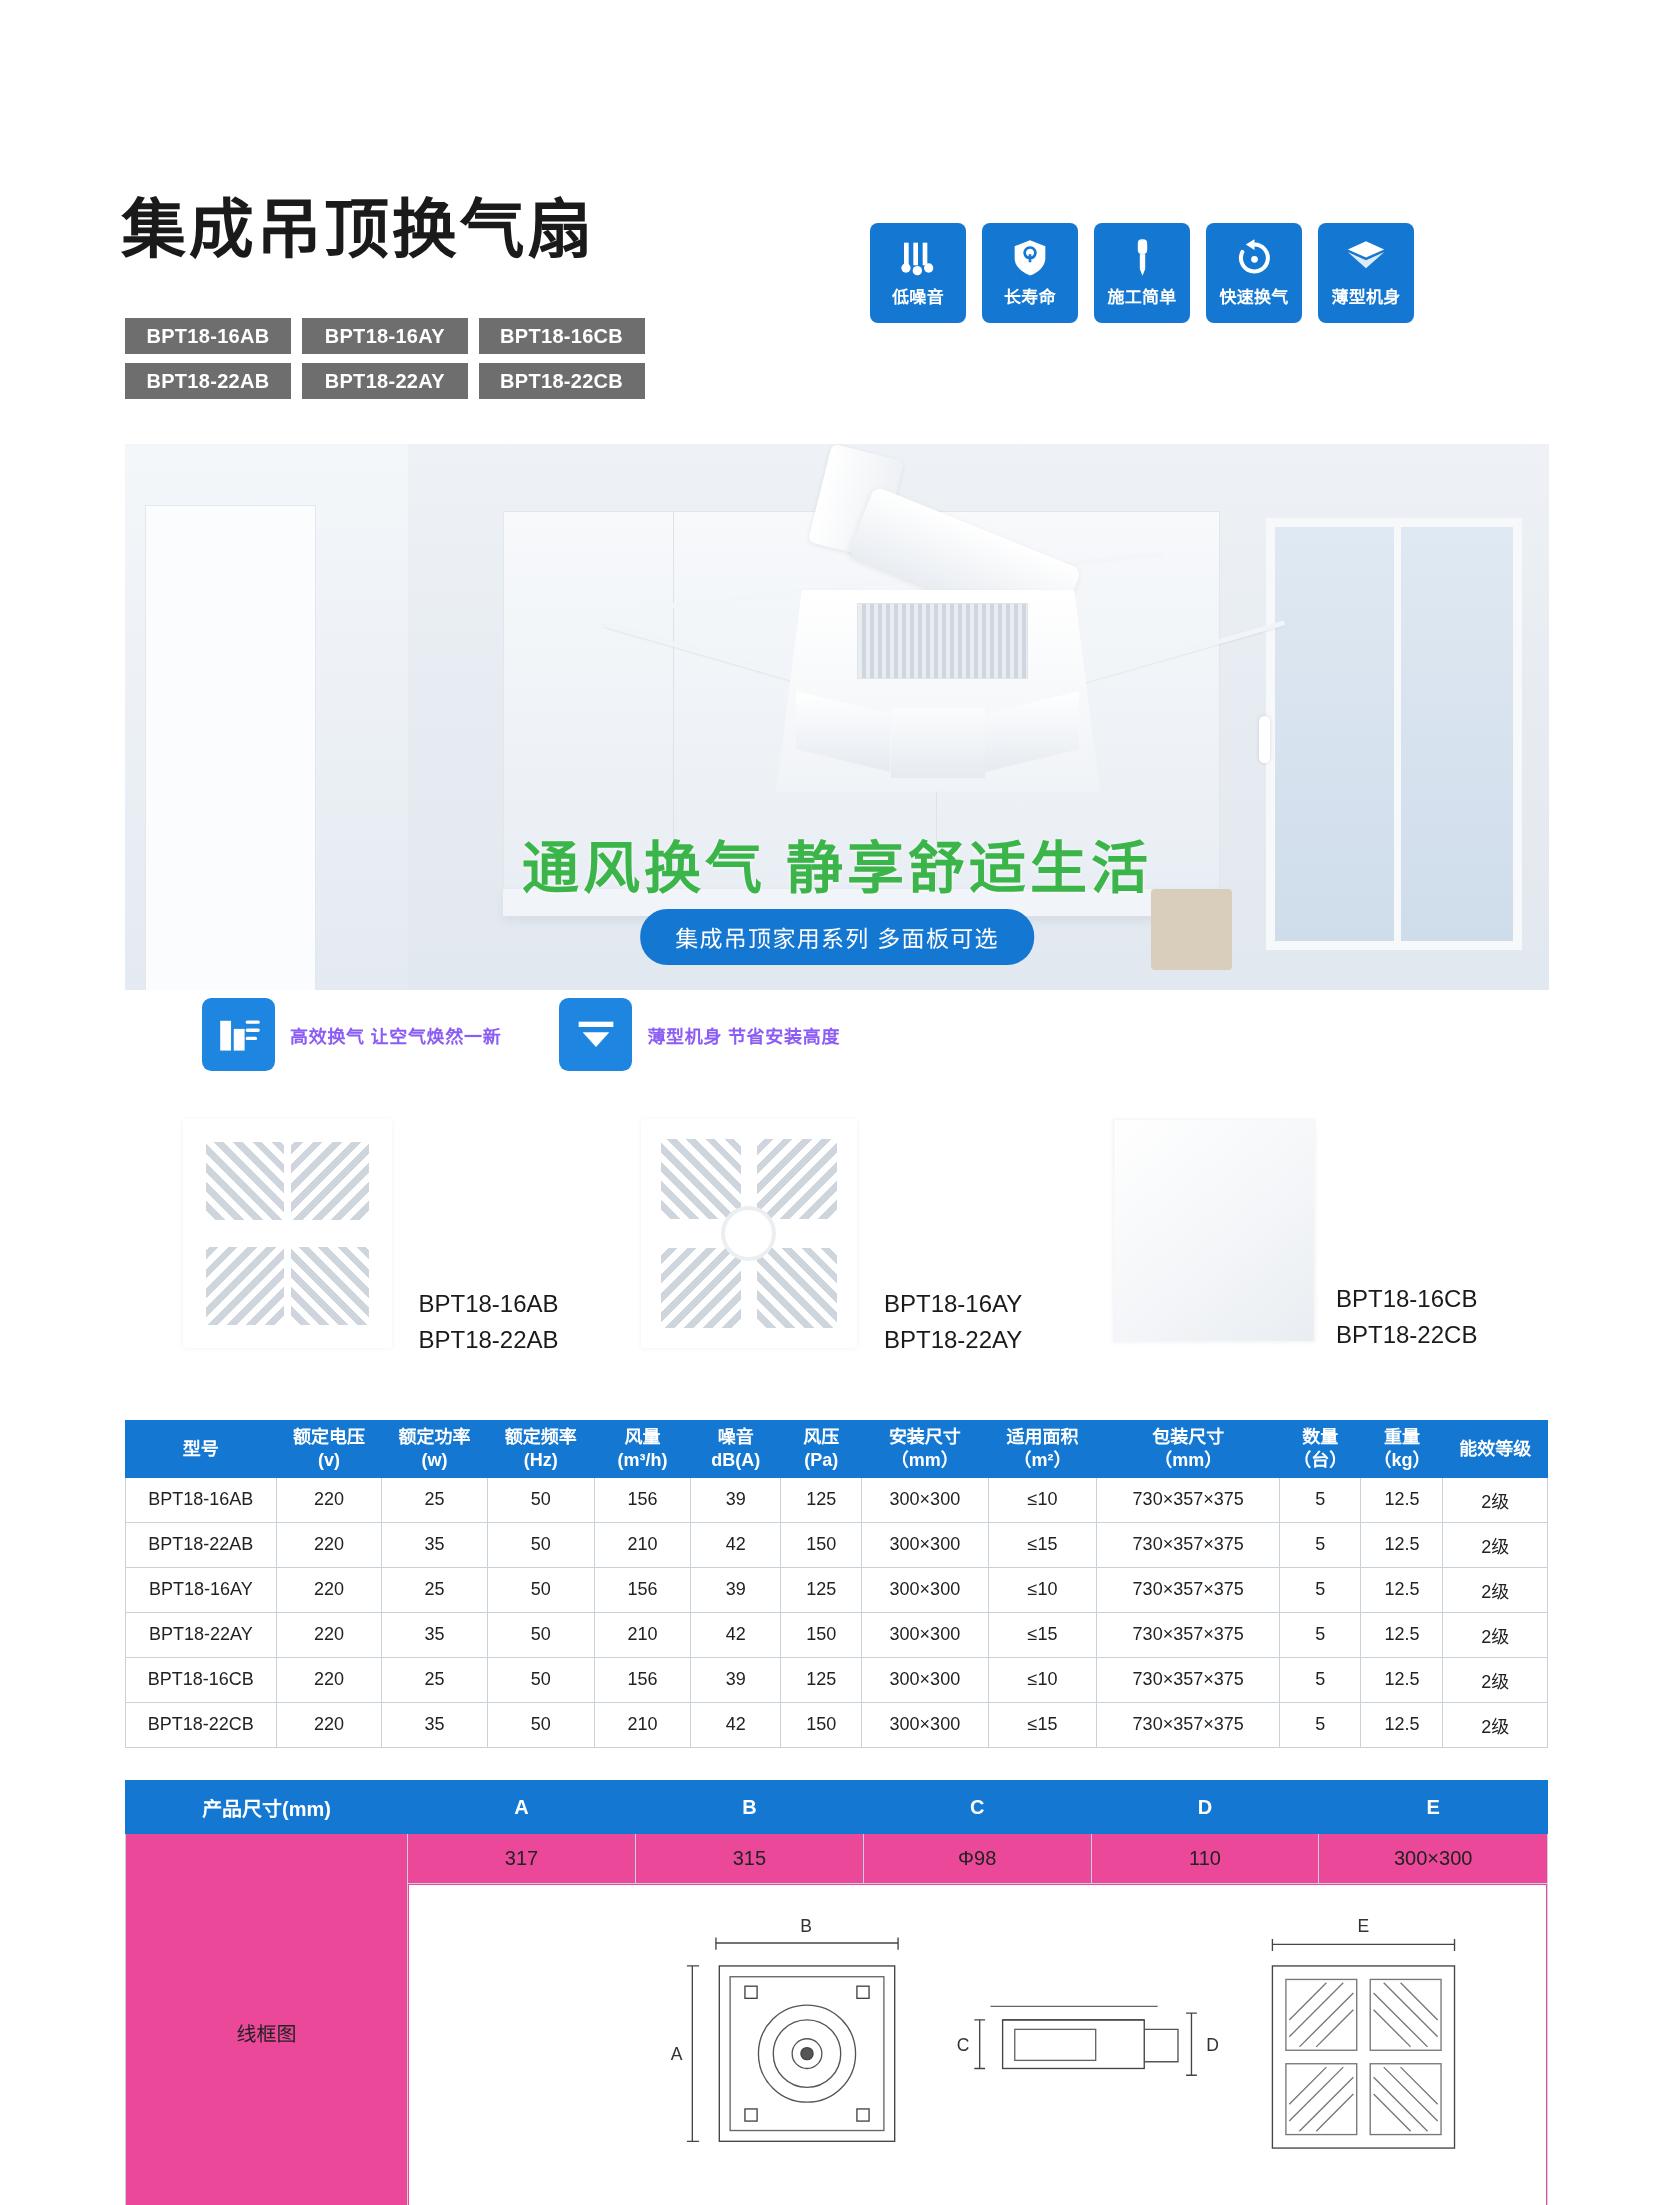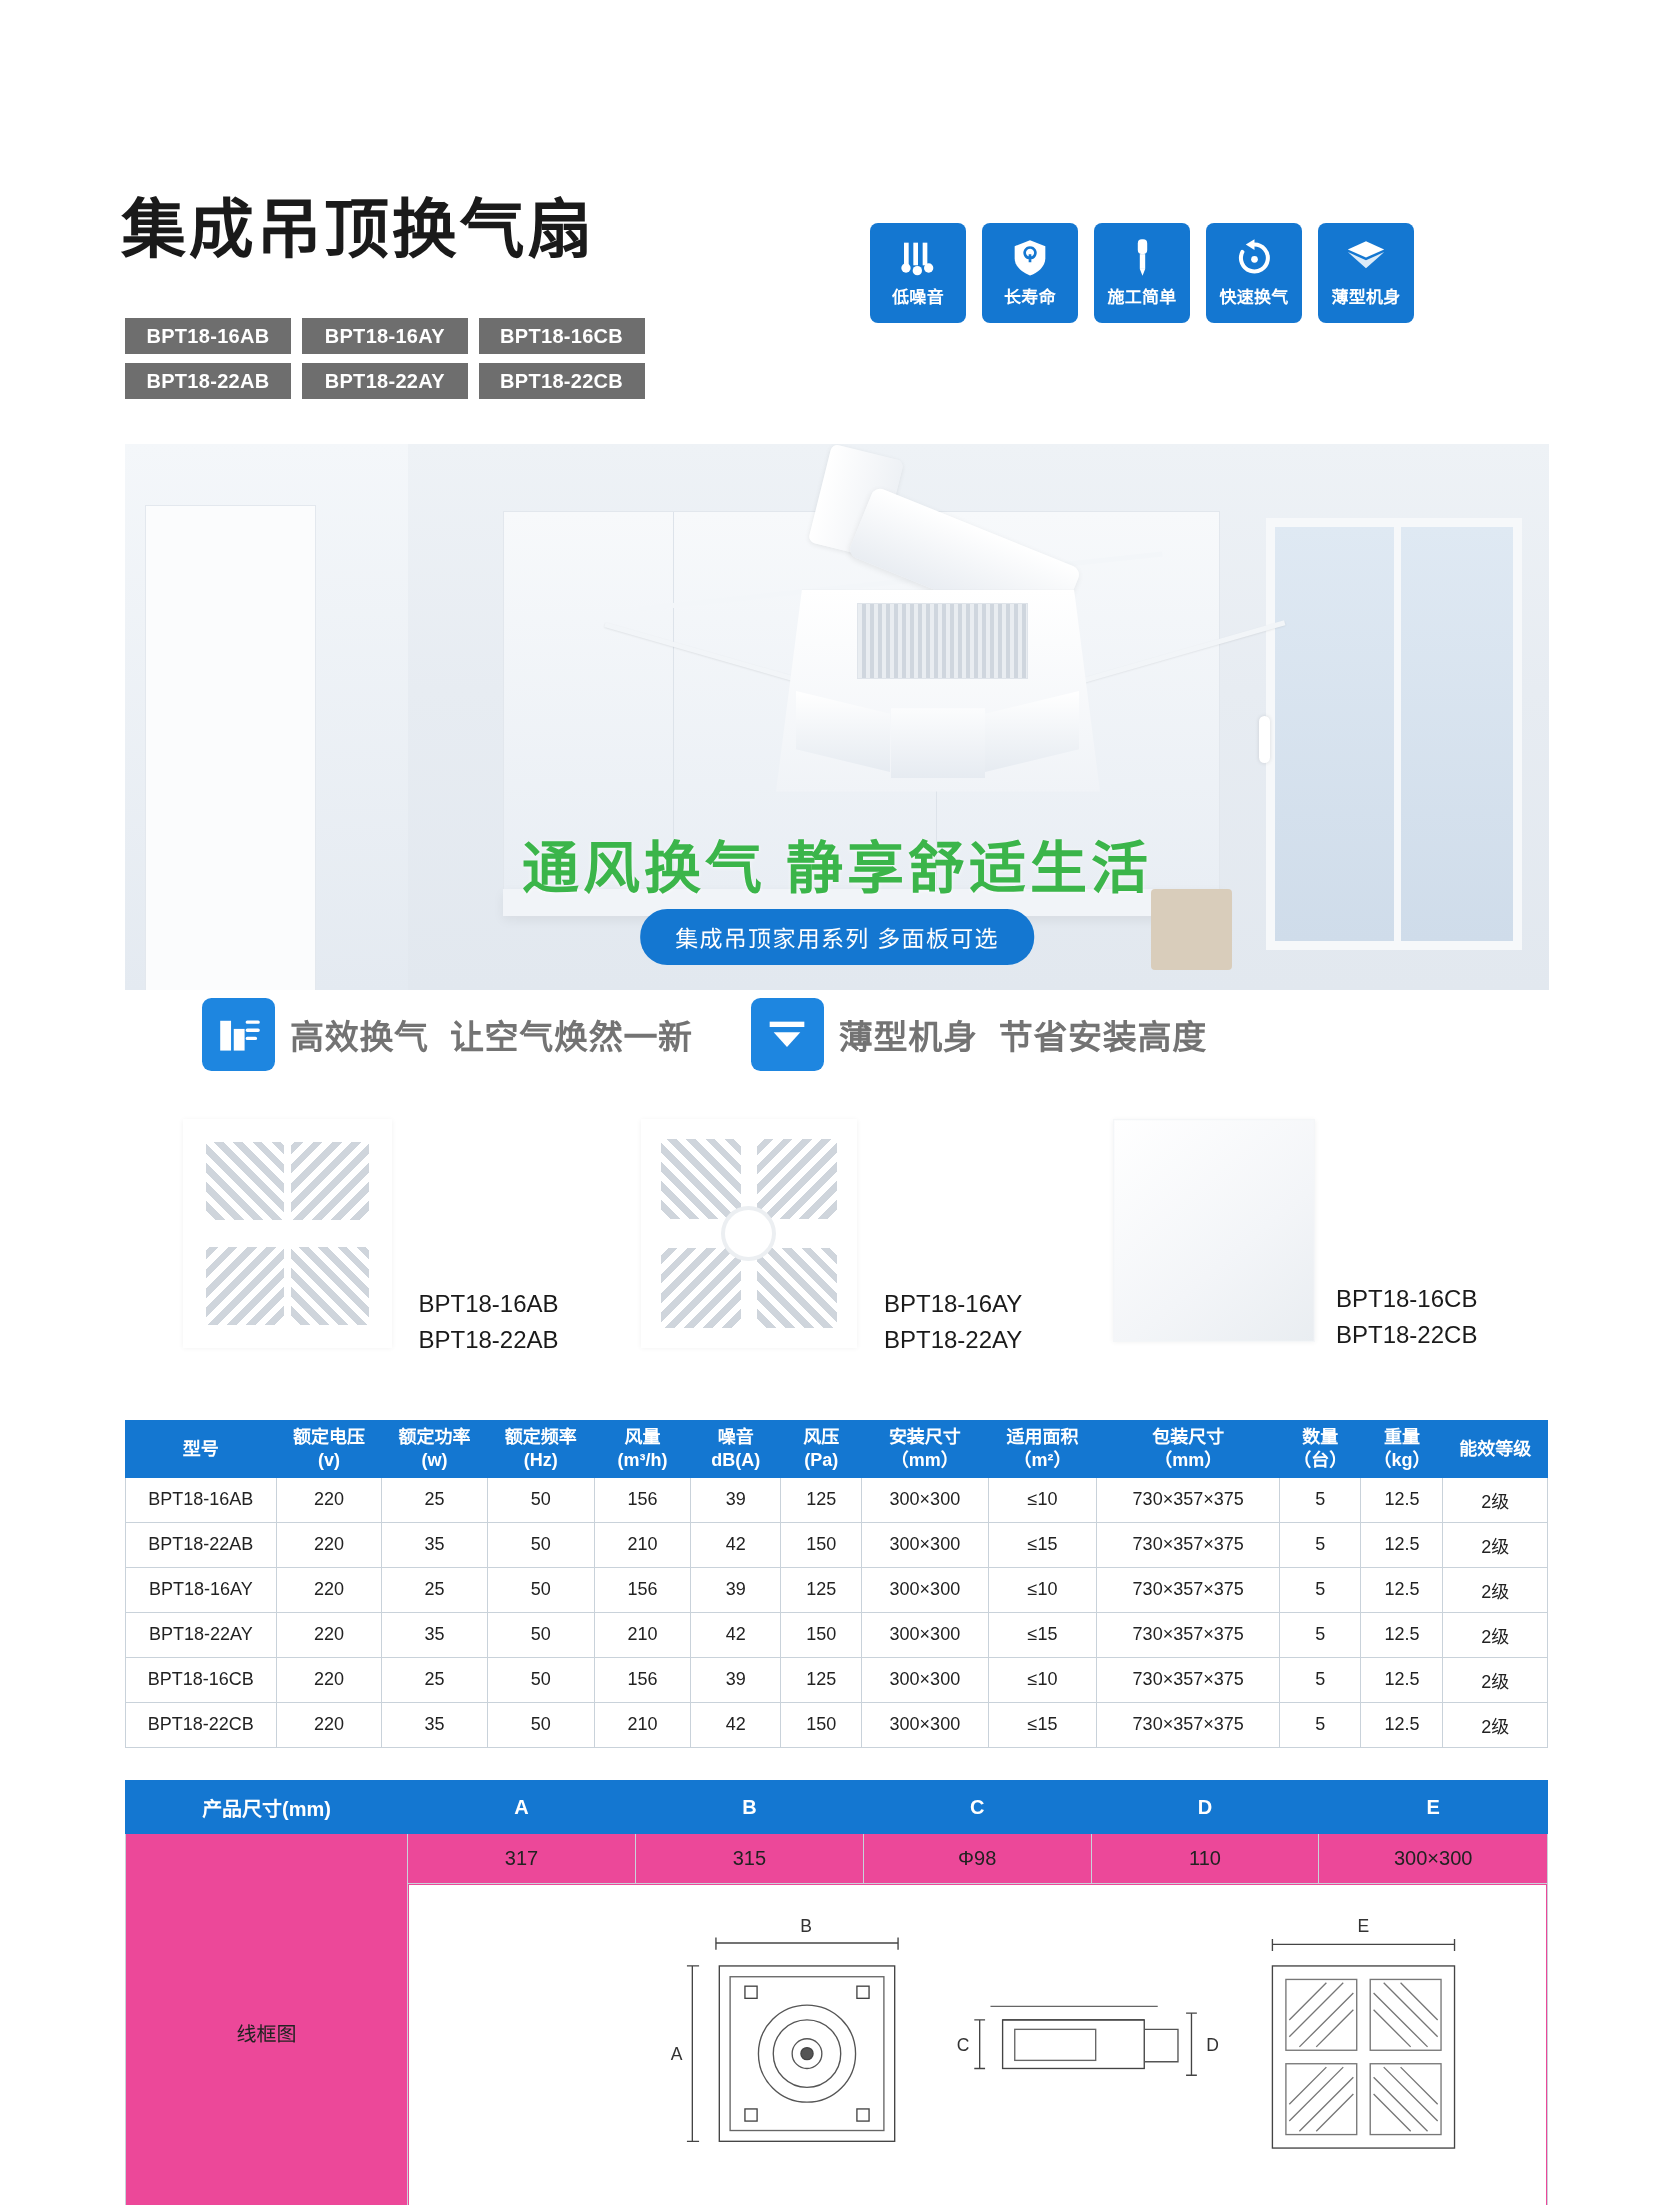--- a/index.html
+++ b/index.html
@@ -84,21 +84,21 @@
   .hero-pill{
     position:absolute;left:50%;transform:translateX(-50%);top:465px;
     background:#1477d1;color:#fff;border-radius:27px;
     padding:10.8px 35px;font-size:23px;letter-spacing:1.3px;white-space:nowrap;
   }
 
   
   .feat-row{position:absolute;left:202px;top:998px;width:1322px;display:flex;align-items:center;gap:58px;}
   .fitem{display:flex;align-items:center;gap:15px;}
   .fbox{width:73px;height:73px;background:#1e86e0;border-radius:9.4px;display:flex;align-items:center;justify-content:center;}
-  .ftext{font-size:34px;color:#737373;font-weight:bold;letter-spacing:0.7px;white-space:nowrap;font-family:Liberation Mono, monospace;}
+  .ftext{font-size:18px;color:#8b5cf6;font-weight:bold;letter-spacing:0.7px;white-space:nowrap;}
 
   
   .prods{position:absolute;left:169px;top:1119px;width:1349px;height:283px;}
   .pwrap{position:absolute;top:0;}
   .pimg{background:#f2f4f6;box-shadow:0 1.3px 5.4px rgba(0,0,0,.06);}
   .plabels{position:absolute;font-size:24px;color:#1a1a1a;line-height:1.5;white-space:nowrap;}
 
   .grille-a{
     width:100%;height:100%;box-sizing:border-box;border:6.7px solid #ffffff;
     background:#ffffff;position:relative;

